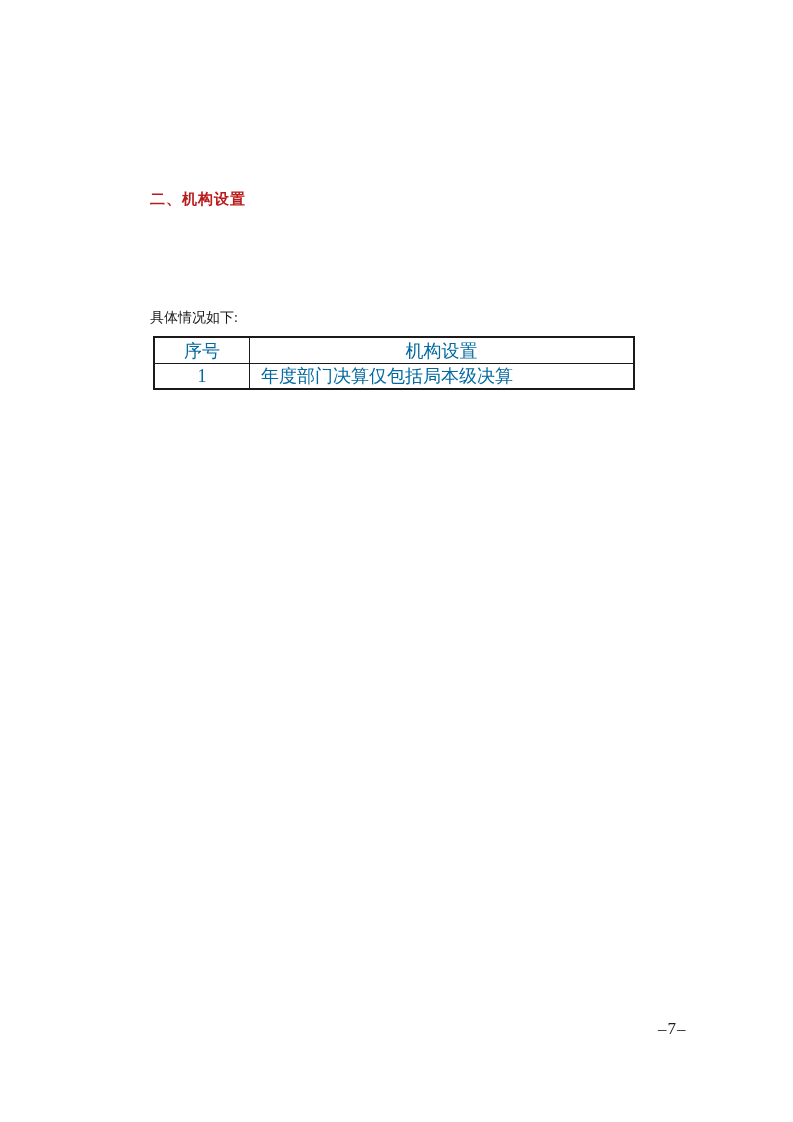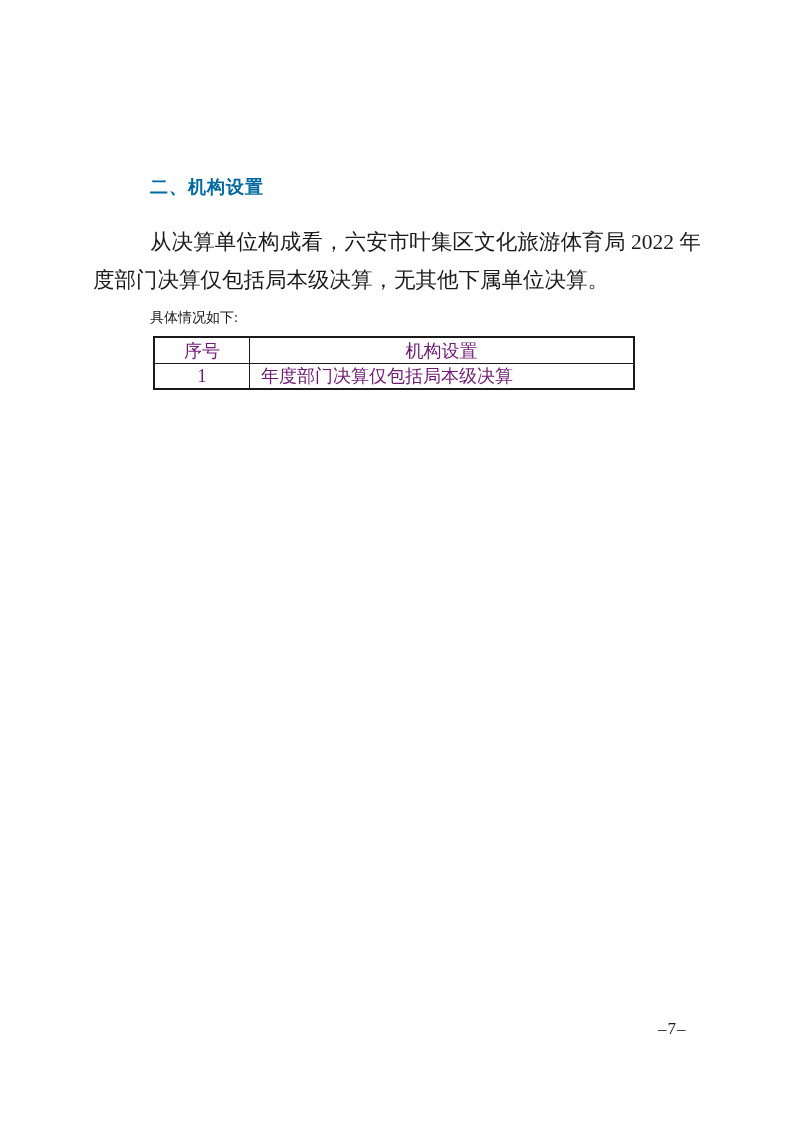--- a/index.html
+++ b/index.html
@@ -12,27 +12,27 @@
     width: 793px;
     height: 1122px;
     background: #ffffff;
     color: #1a1a1a;
     font-family: "Liberation Serif", "DejaVu Serif", serif;
     overflow: hidden;
   }
   .heading {
     position: absolute;
     left: 150px;
-    top: 174px;
+    top: 186px;
     margin: 0;
     font-family: "Liberation Sans", "DejaVu Sans", sans-serif;
     font-weight: 700;
-    font-size: 18px;
+    font-size: 15px;
     line-height: 26px;
-    color: #0369a1;
+    color: #b91c1c;
     letter-spacing: 1px;
   }
   .body-para {
     position: absolute;
     left: 93px;
     top: 223px;
     width: 608px;
     margin: 0;
     font-size: 21.5px;
     line-height: 38px;
@@ -52,21 +52,21 @@
     color: #1a1a1a;
   }
   table.units-table {
     position: absolute;
     left: 153px;
     top: 336px;
     width: 482px;
     border-collapse: collapse;
     border: 2px solid #1a1a1a;
     font-size: 18px;
-    color: #701a75;
+    color: #0369a1;
     table-layout: fixed;
   }
   table.units-table th,
   table.units-table td {
     border: 1px solid #1a1a1a;
     font-weight: 400;
     padding: 0;
     vertical-align: middle;
   }
   table.units-table th { height: 25px; }
@@ -85,21 +85,20 @@
     color: #1a1a1a;
   }
 </style>
 </head>
 <body>
 
 <div class="page">
 
   <h2 class="heading">二、机构设置</h2>
 
-  <p class="body-para">从决算单位构成看，六安市叶集区文化旅游体育局 2022 年度部门决算仅包括局本级决算，无其他下属单位决算。</p>
 
   <p class="sub-line">具体情况如下:</p>
 
   <table class="units-table">
     <thead>
       <tr>
         <th class="col-seq">序号</th>
         <th class="col-name">机构设置</th>
       </tr>
     </thead>

